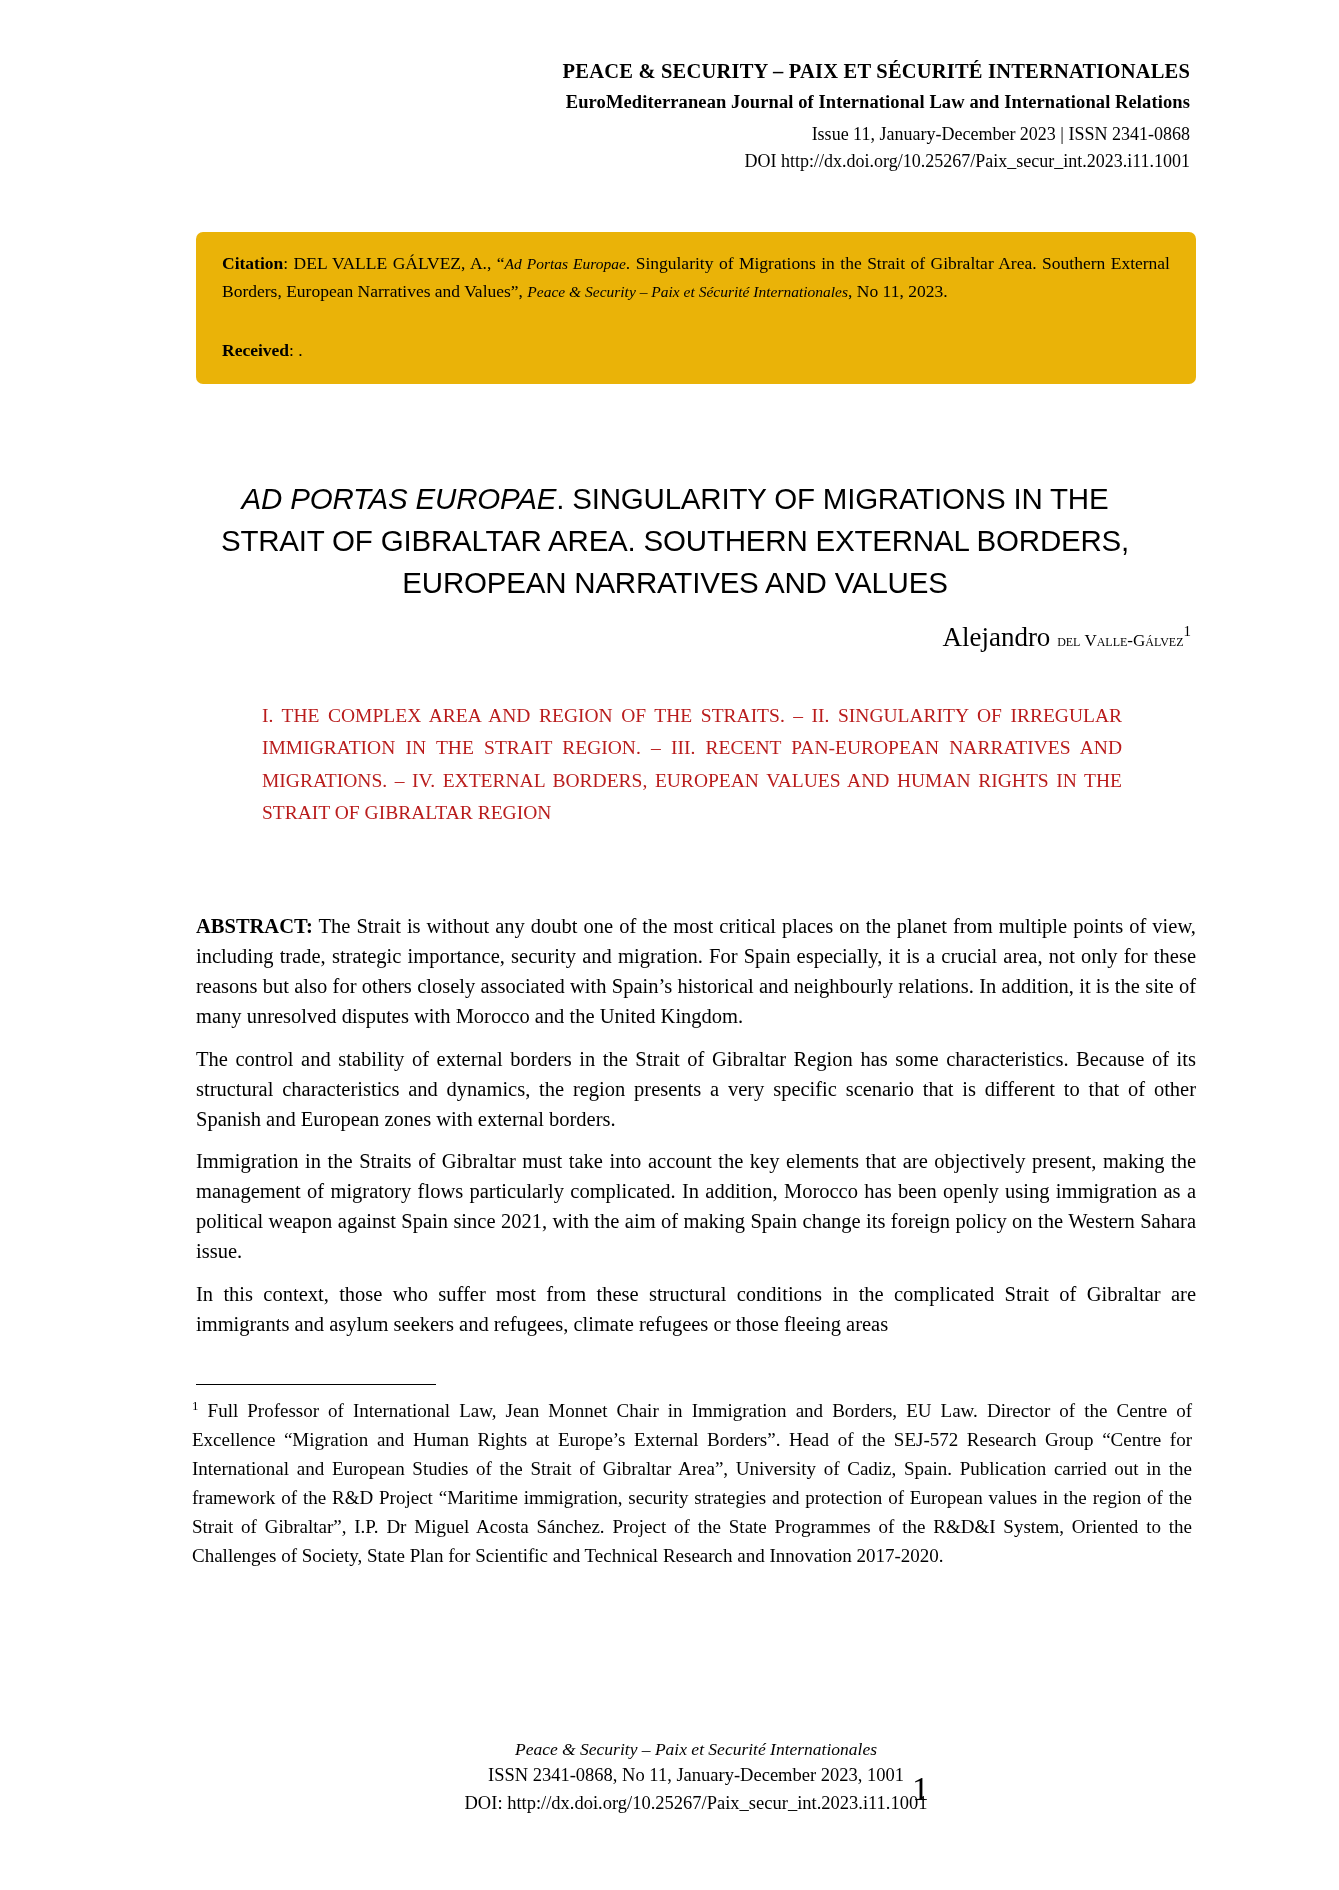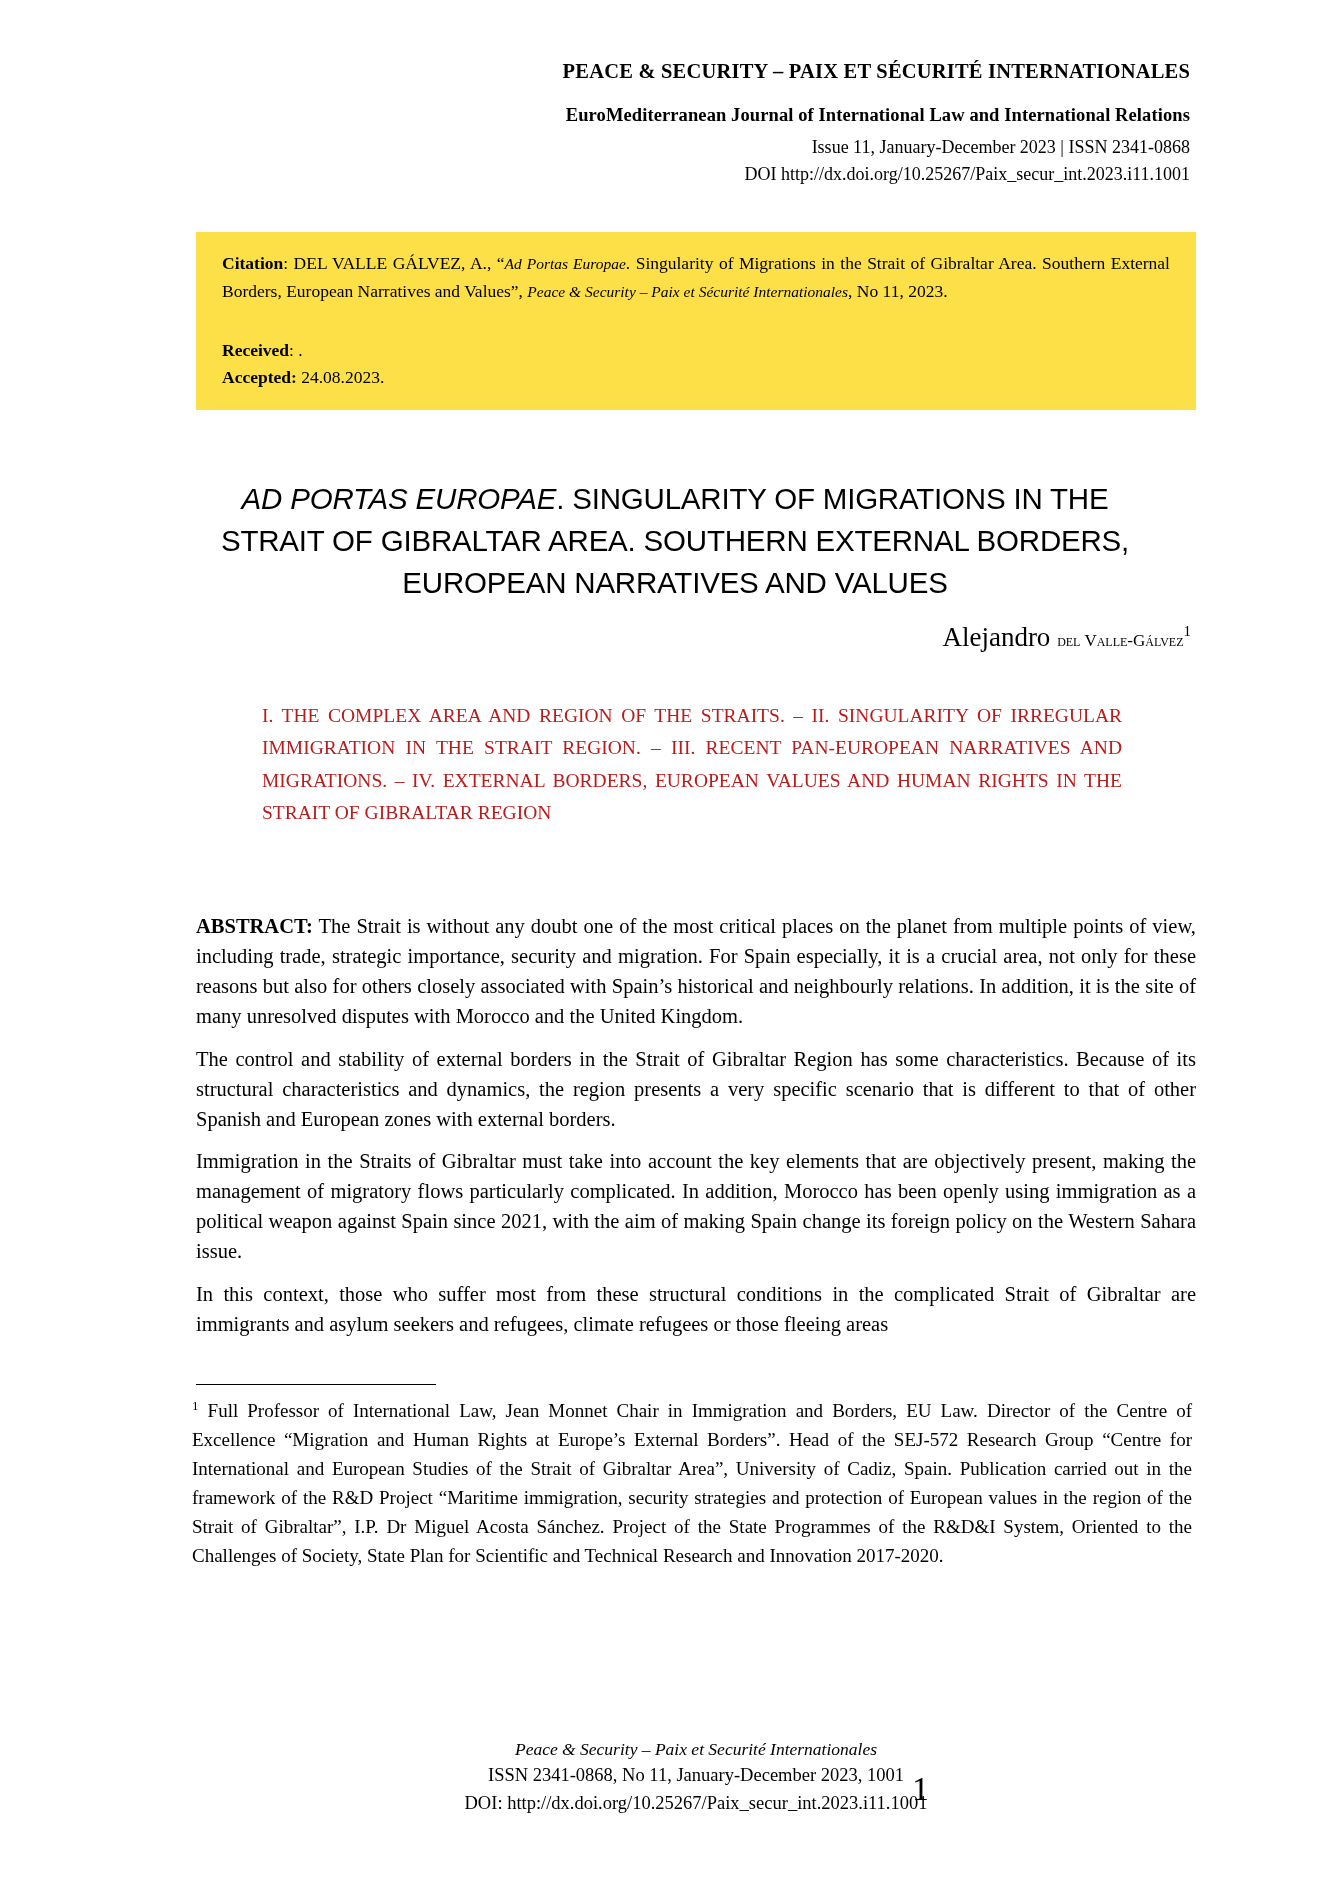--- a/index.html
+++ b/index.html
@@ -36,21 +36,21 @@
     font-size: 20.5px;
     letter-spacing: 0.2px;
     line-height: 1.32;
     white-space: nowrap;
   }
   .mast-line2 {
     font-weight: bold;
     font-size: 18.5px;
     letter-spacing: 0.1px;
     line-height: 1.38;
-    margin-top: 18px;
+    margin-top: 5px;
     white-space: nowrap;
   }
   .mast-line3 {
     font-size: 18px;
     line-height: 1.45;
     margin-top: 5px;
     white-space: nowrap;
   }
   .mast-line4 {
     font-size: 18px;
@@ -58,23 +58,24 @@
     margin-top: 1px;
     white-space: nowrap;
   }
 
   
   .citation-box {
     position: absolute;
     left: 196px;
     top: 232px;
     width: 1000px;
-    background: #fde047;
+    background: #eab308;
     box-sizing: border-box;
     padding: 18px 26px 20px 26px;
+    border-radius: 7px;
   }
   .citation-para {
     font-size: 17.5px;
     line-height: 1.58;
     text-align: justify;
     margin: 0;
   }
   .citation-para b { font-weight: bold; }
   .citation-para i { font-style: italic; }
   .cit-small-italic {
@@ -214,21 +215,20 @@
   <div class="masthead">
     <div class="mast-line1">PEACE &amp; SECURITY – PAIX ET SÉCURITÉ INTERNATIONALES</div>
     <div class="mast-line2">EuroMediterranean Journal of International Law and International Relations</div>
     <div class="mast-line3">Issue 11, January-December 2023 | ISSN 2341-0868</div>
     <div class="mast-line4">DOI http://dx.doi.org/10.25267/Paix_secur_int.2023.i11.1001</div>
   </div>
 
   <div class="citation-box">
     <p class="citation-para"><b>Citation</b><span>: </span><span>DEL VALLE GÁLVEZ, A., </span><span>“</span><i class="cit-small-italic">Ad Portas Europae</i><span>. Singularity of Migrations in the Strait of Gibraltar Area. Southern External Borders, European Narratives and Values</span><span>”, </span><i class="cit-small-italic">Peace &amp; Security – Paix et Sécurité Internationales</i><span>, No 11, 2023.</span></p>
     <p class="received-line"><b>Received</b><span>: .</span></p>
-    <p class="accepted-line"><b>Accepted:</b><span> 24.08.2023.</span></p>
   </div>
 
   <h1 class="doc-title"><i>AD PORTAS EUROPAE</i><span>. SINGULARITY OF MIGRATIONS IN THE STRAIT OF GIBRALTAR AREA. SOUTHERN EXTERNAL BORDERS, EUROPEAN NARRATIVES AND VALUES</span></h1>
 
   <div class="author-line"><span>Alejandro </span><span class="smallcaps">del Valle-Gálvez</span><sup>1</sup></div>
 
   <div class="toc">I. THE COMPLEX AREA AND REGION OF THE STRAITS. – II. SINGULARITY OF IRREGULAR IMMIGRATION IN THE STRAIT REGION. – III. RECENT PAN-EUROPEAN NARRATIVES AND MIGRATIONS. – IV. EXTERNAL BORDERS, EUROPEAN VALUES AND HUMAN RIGHTS IN THE STRAIT OF GIBRALTAR REGION</div>
 
   <div class="abstract">
     <p><b>ABSTRACT:</b><span> The Strait is without any doubt one of the most critical places on the planet from multiple points of view, including trade, strategic importance, security and migration. For Spain especially, it is a crucial area, not only for these reasons but also for others closely associated with Spain’s historical and neighbourly relations. In addition, it is the site of many unresolved disputes with Morocco and the United Kingdom.</span></p>

